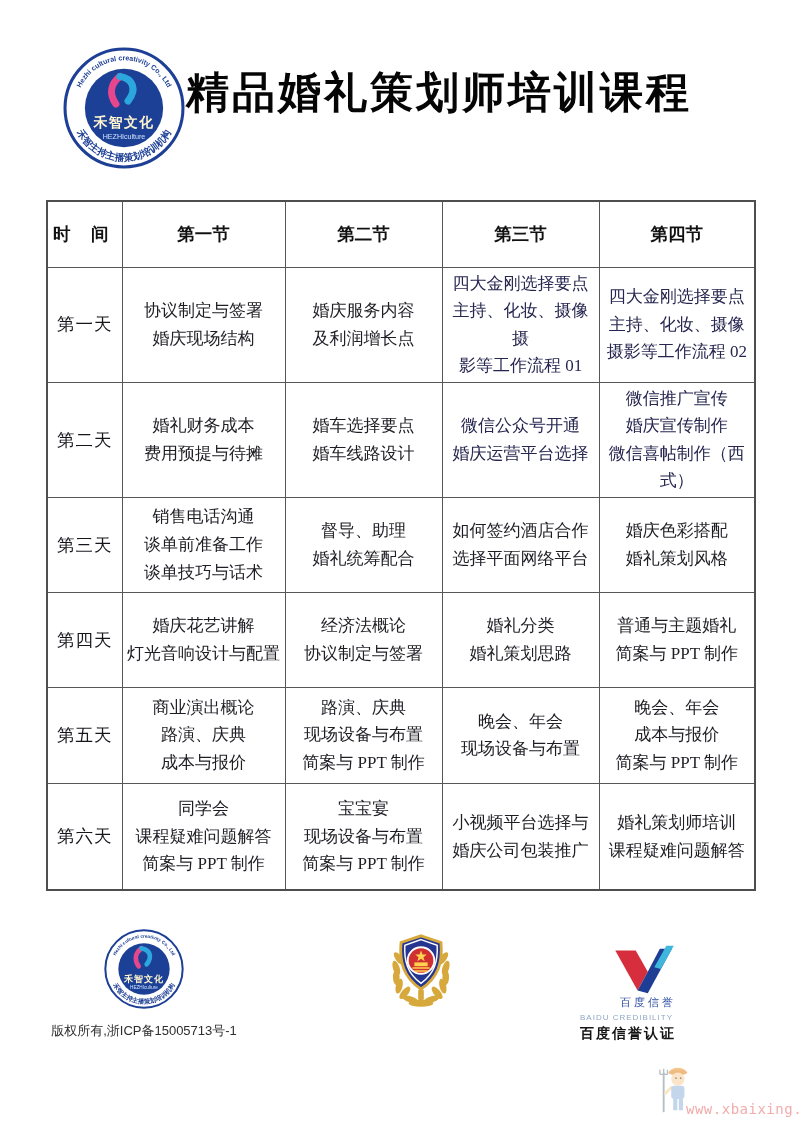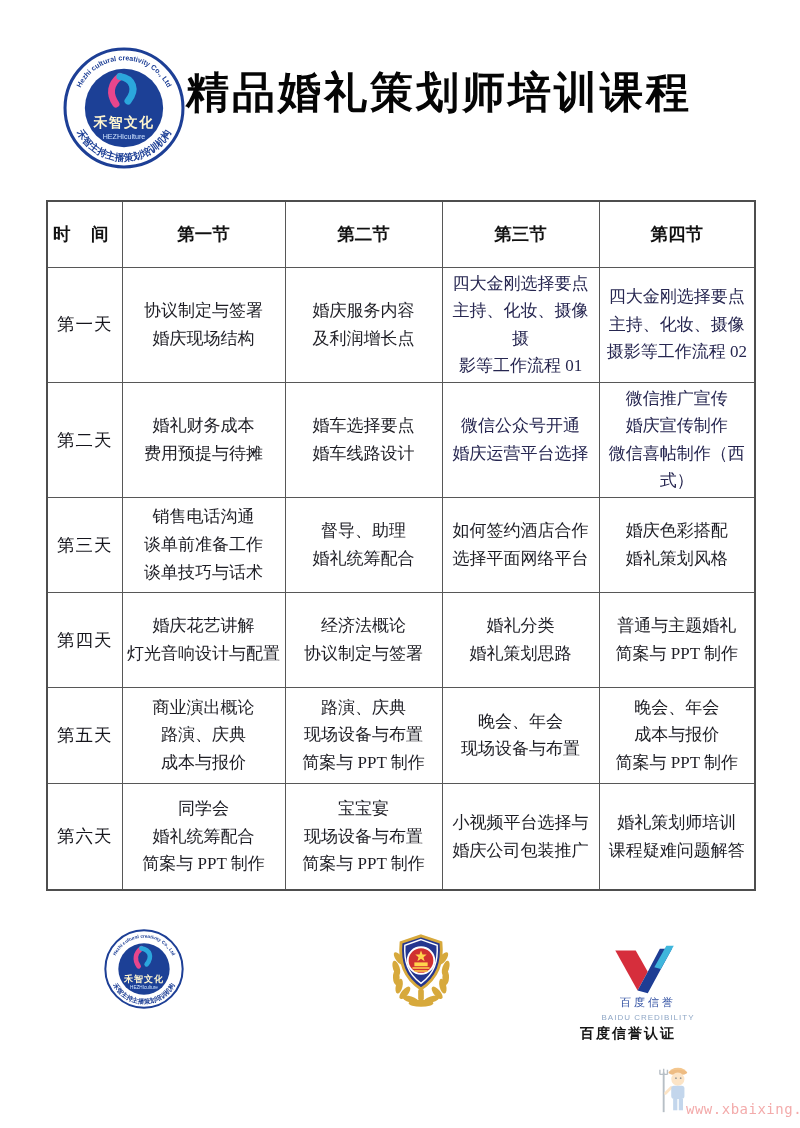--- a/index.html
+++ b/index.html
@@ -33,21 +33,21 @@
   
   .brand-logo.sm{left:104px;top:929px;width:80px;height:80px;}
   .copyright{position:absolute;left:38px;top:1022px;width:212px;text-align:center;
              font-size:13px;color:#2e2e2e;font-family:"Liberation Sans",sans-serif;}
   .police-badge{position:absolute;left:383px;top:930px;width:76px;height:82px;}
   .police-text{position:absolute;left:308px;top:1018px;width:228px;text-align:center;
                font-size:18px;font-weight:bold;color:#0a0a0a;font-family:"Liberation Sans",sans-serif;}
   .baidu-logo{position:absolute;left:612px;top:944px;width:66px;height:52px;}
   .baidu-cn{position:absolute;left:580px;top:995px;width:136px;text-align:center;
             font-size:11px;color:#2d4da0;letter-spacing:3px;}
-  .baidu-en{position:absolute;left:580px;top:1013px;width:136px;text-align:center;
+  .baidu-en{position:absolute;left:580px;top:1013px;width:136px;
             font-size:8px;color:#8fa7c6;letter-spacing:1px;font-family:"Liberation Sans",sans-serif;}
   .baidu-cert{position:absolute;left:580px;top:1025px;width:136px;text-align:left;
               font-size:14px;font-weight:bold;color:#141414;letter-spacing:2px;}
   
   .watermark{position:absolute;left:656px;top:1060px;width:142px;height:62px;}
   .wm-cartoon{position:absolute;left:2px;top:3px;}
   .wm-chars{position:absolute;left:38px;top:2px;font-size:31px;font-weight:bold;
             letter-spacing:2px;opacity:.78;white-space:nowrap;}
   .wm-url{position:absolute;left:30px;top:41px;font-size:14px;color:#f2a2a2;opacity:.9;
           font-family:"DejaVu Sans Mono",monospace;letter-spacing:0.5px;white-space:nowrap;}
@@ -153,21 +153,21 @@
 简案与 PPT 制作</td>
           <td class="cell">晚会、年会
 现场设备与布置</td>
           <td class="cell">晚会、年会
 成本与报价
 简案与 PPT 制作</td>
         </tr>
         <tr>
           <td class="day">第六天</td>
           <td class="cell">同学会
-婚礼统筹配合
+课程疑难问题解答
 简案与 PPT 制作</td>
           <td class="cell">宝宝宴
 现场设备与布置
 简案与 PPT 制作</td>
           <td class="cell">小视频平台选择与
 婚庆公司包装推广</td>
           <td class="cell">婚礼策划师培训
 课程疑难问题解答</td>
         </tr>
       </tbody>
@@ -184,20 +184,21 @@
       <textPath href="#lg1-top" startOffset="50%" text-anchor="middle">Hezhi cultural creativity Co., Ltd</textPath>
     </text>
     <text font-size="9.5" fill="#1d3f96" font-weight="bold">
       <textPath href="#lg1-bot" startOffset="50%" text-anchor="middle">禾智主持主播策划培训机构</textPath>
     </text>
     <path d="M52,56 C45,46 47,36 56,29" stroke="#e8468c" stroke-width="7" fill="none" stroke-linecap="round"></path>
     <path d="M56,29 C69,31 73,42 64,53" stroke="#2ba7dd" stroke-width="7" fill="none" stroke-linecap="round"></path>
     <text x="60" y="79" font-size="13.5" fill="#fff6cf" text-anchor="middle" font-weight="bold" letter-spacing="1.5">禾智文化</text>
     <text x="60" y="90" font-size="7" fill="#cfe3ff" text-anchor="middle" font-family="Liberation Sans,sans-serif">HEZHIculture</text>
   </svg></div>
+  <div class="copyright">版权所有,浙ICP备15005713号-1</div>
 
   <div class="police-badge">
   <svg viewBox="0 0 80 84" width="76" height="80">
     <g fill="#d7a93c">
       <ellipse cx="17" cy="30" rx="3.5" ry="8" transform="rotate(-38 17 30)"></ellipse>
       <ellipse cx="14" cy="40" rx="3.5" ry="8" transform="rotate(-18 14 40)"></ellipse>
       <ellipse cx="14" cy="50" rx="3.5" ry="8" transform="rotate(-2 14 50)"></ellipse>
       <ellipse cx="17" cy="59" rx="3.5" ry="8" transform="rotate(14 17 59)"></ellipse>
       <ellipse cx="23" cy="66" rx="3.5" ry="8" transform="rotate(40 23 66)"></ellipse>
       <ellipse cx="63" cy="30" rx="3.5" ry="8" transform="rotate(38 63 30)"></ellipse>

